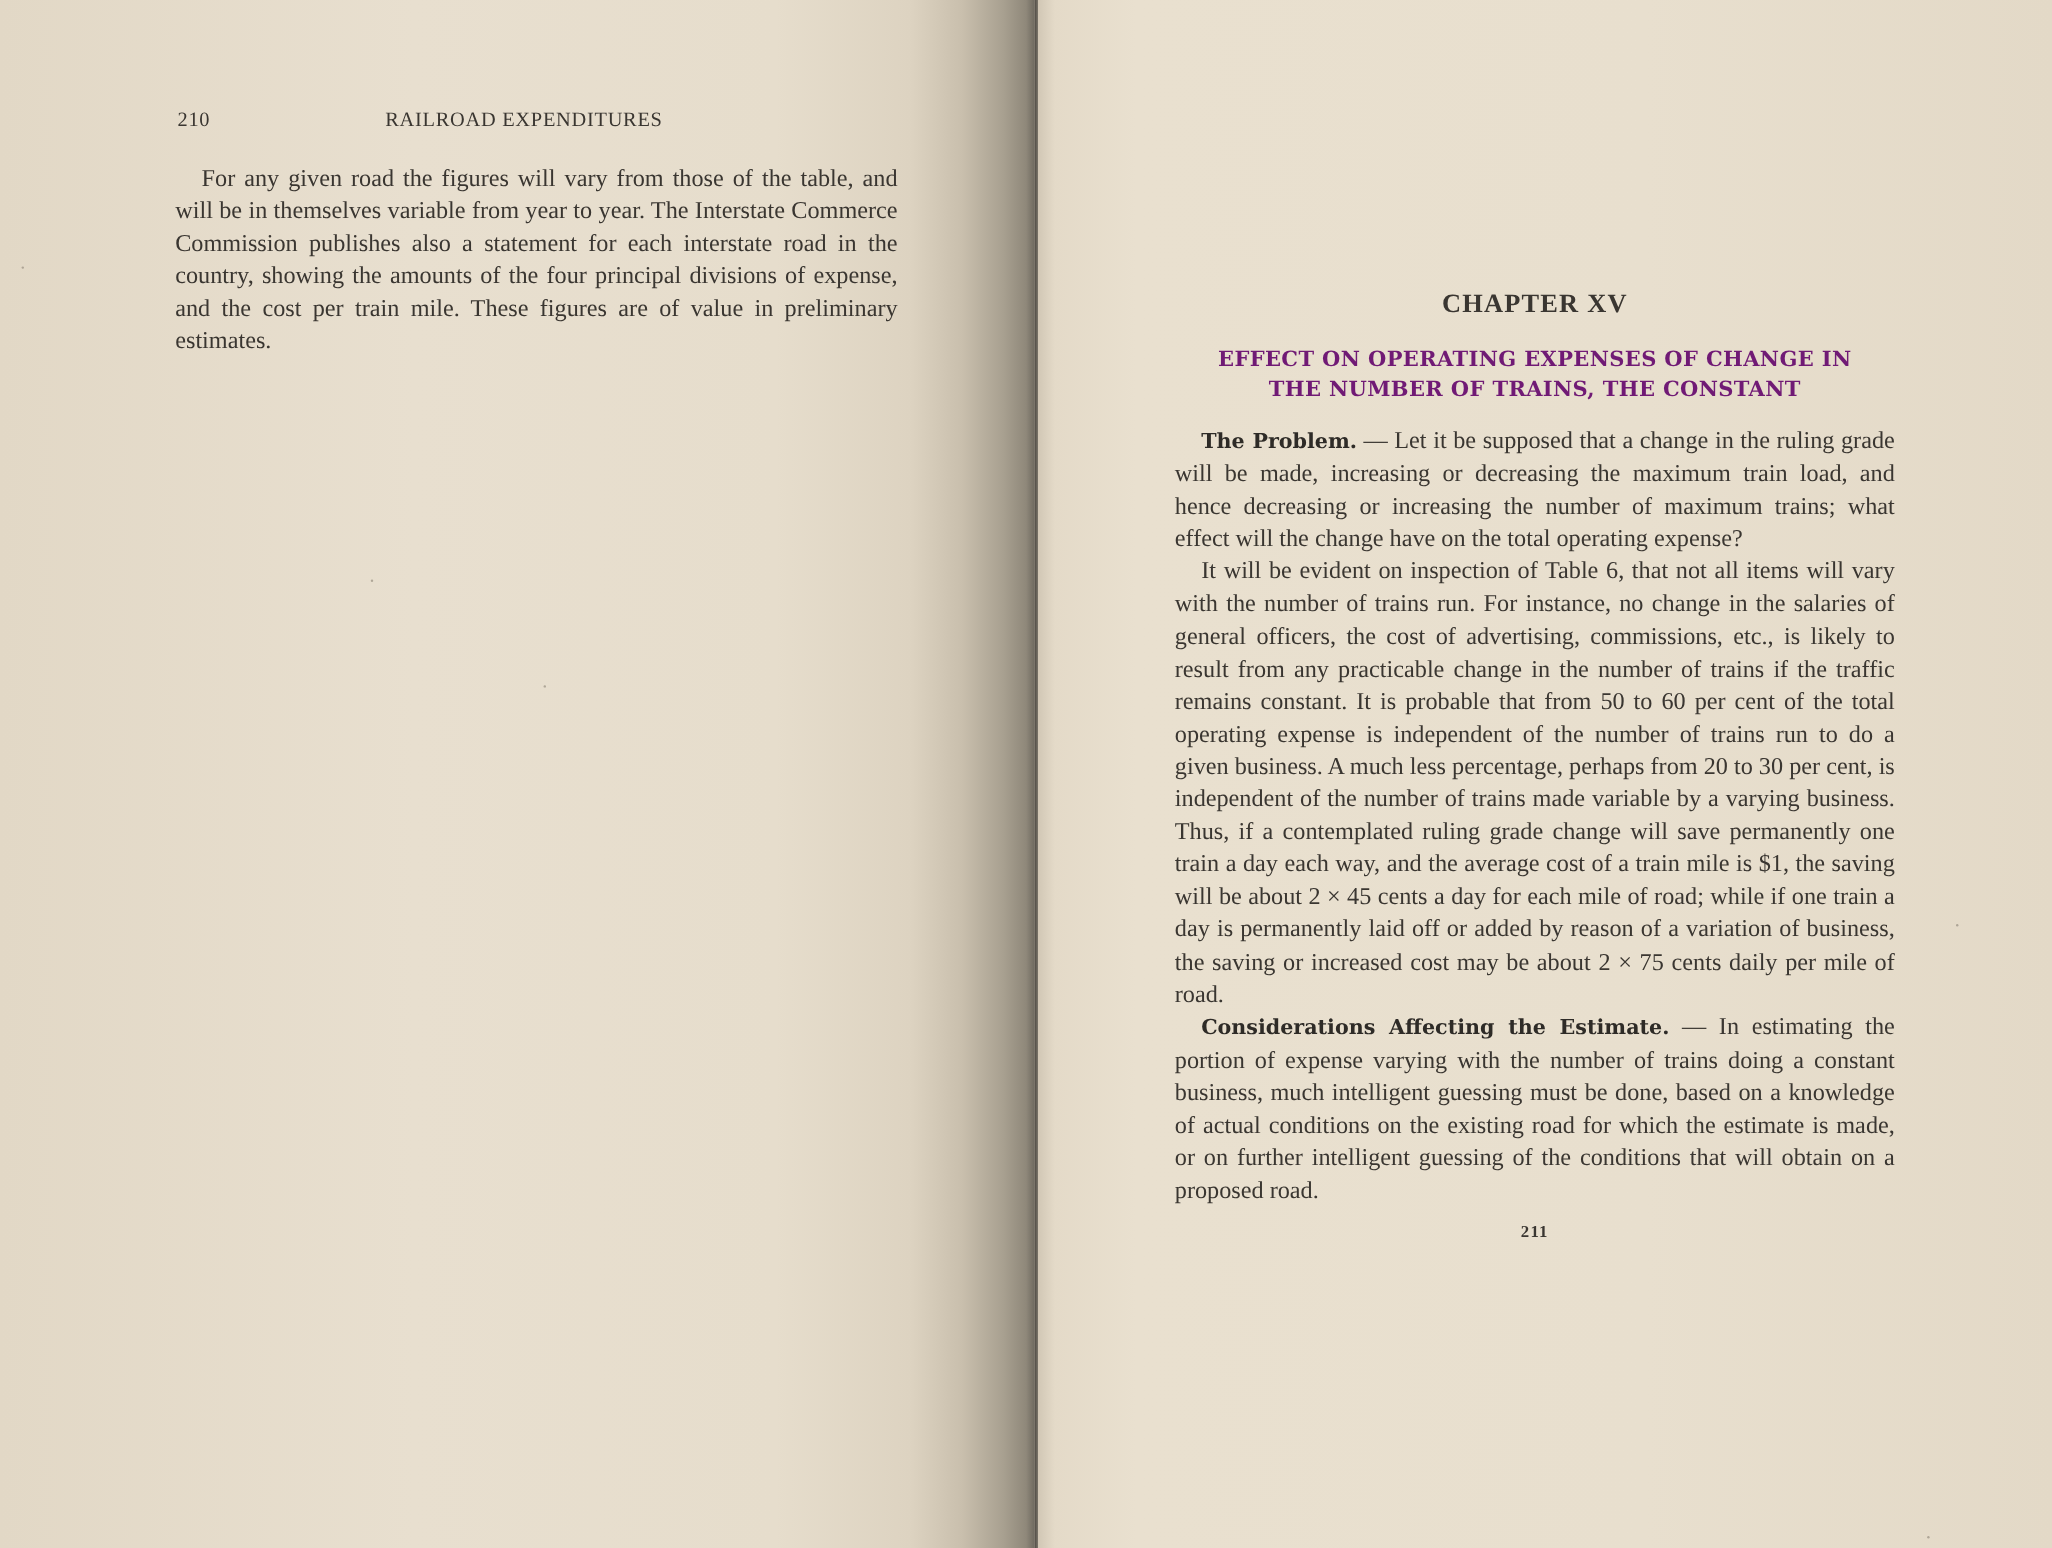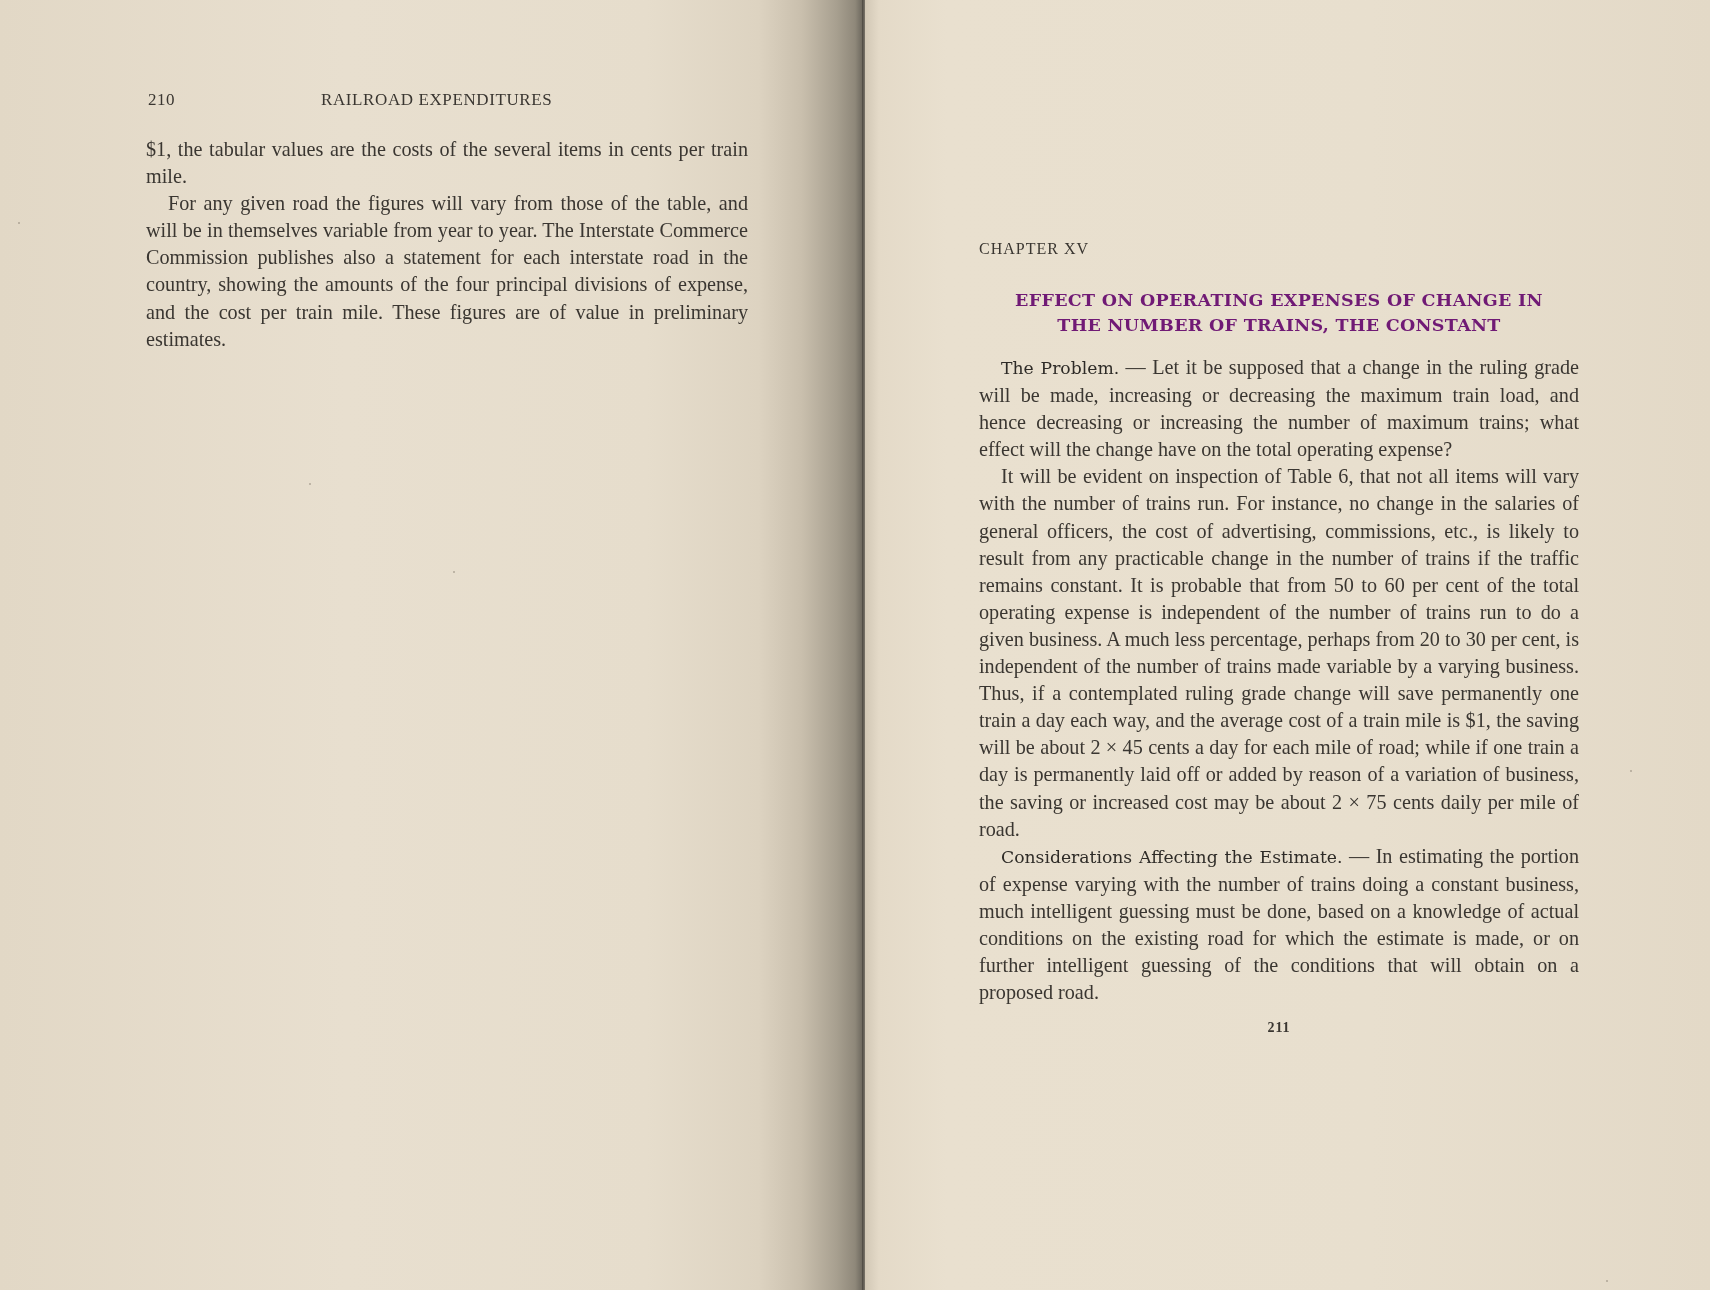--- a/index.html
+++ b/index.html
@@ -36,31 +36,31 @@
     font-size:20.2px; line-height:27.1px; text-align:justify; margin:0;
   }
   .body-text p { margin:0; text-indent:0; }
   .body-text p.indent { text-indent:22px; }
   .left-col .body-text { margin-top:22px; }
 
   .right-col {
     position:absolute; left:979px; top:240px; width:600px;
   }
   .chapter-num {
-    text-align:left; font-size:16px; letter-spacing:1px; margin:0;
-    padding-left:0; height:36px;
+    text-align:center; font-size:22px; letter-spacing:1px; margin:0;
+    padding-left:0; height:36px;font-weight:bold;
   }
   .chapter-title {
     text-align:center; font-family:"DejaVu Serif", "Liberation Serif", serif;
     font-weight:bold; font-size:17.5px; line-height:25px; margin:12px 0 0 -20px;
     width:640px; letter-spacing:0.3px; color:#701a75;
   }
   .right-col .body-text { margin-top:16px; }
   .sidehead {
-    font-family:"DejaVu Serif", "Liberation Serif", serif; font-weight:normal;
+    font-family:"DejaVu Serif", "Liberation Serif", serif; font-weight:bold;
     font-size:17.2px; color:#2e2b27;
   }
   .folio-right {
     text-align:center; font-size:14px; font-weight:bold; letter-spacing:1px;
     margin-top:14px;
   }
   .speck { position:absolute; width:2px; height:2px; background:#8a8275; border-radius:1px; opacity:.6; }
 </style>
 </head>
 <body>
@@ -74,21 +74,20 @@
 <div class="speck" style="left:453px;top:571px;"></div>
 <div class="speck" style="left:1630px;top:770px;"></div>
 <div class="speck" style="left:1606px;top:1280px;"></div>
 
 <div class="left-col">
   <div class="running-head">
     <span class="folio-left">210</span>
     <span class="head-title">RAILROAD EXPENDITURES</span>
   </div>
   <div class="body-text">
-    <p>$1, the tabular values are the costs of the several items in cents per train mile.</p>
     <p class="indent">For any given road the figures will vary from those of the table, and will be in themselves variable from year to year.  The Interstate Commerce Commission publishes also a statement for each interstate road in the country, showing the amounts of the four principal divisions of expense, and the cost per train mile.  These figures are of value in preliminary estimates.</p>
   </div>
 </div>
 
 <div class="right-col">
   <div class="chapter-num">CHAPTER XV</div>
   <div class="chapter-title">
     <div>EFFECT ON OPERATING EXPENSES OF CHANGE IN</div>
     <div>THE NUMBER OF TRAINS, THE CONSTANT</div>
   </div>

